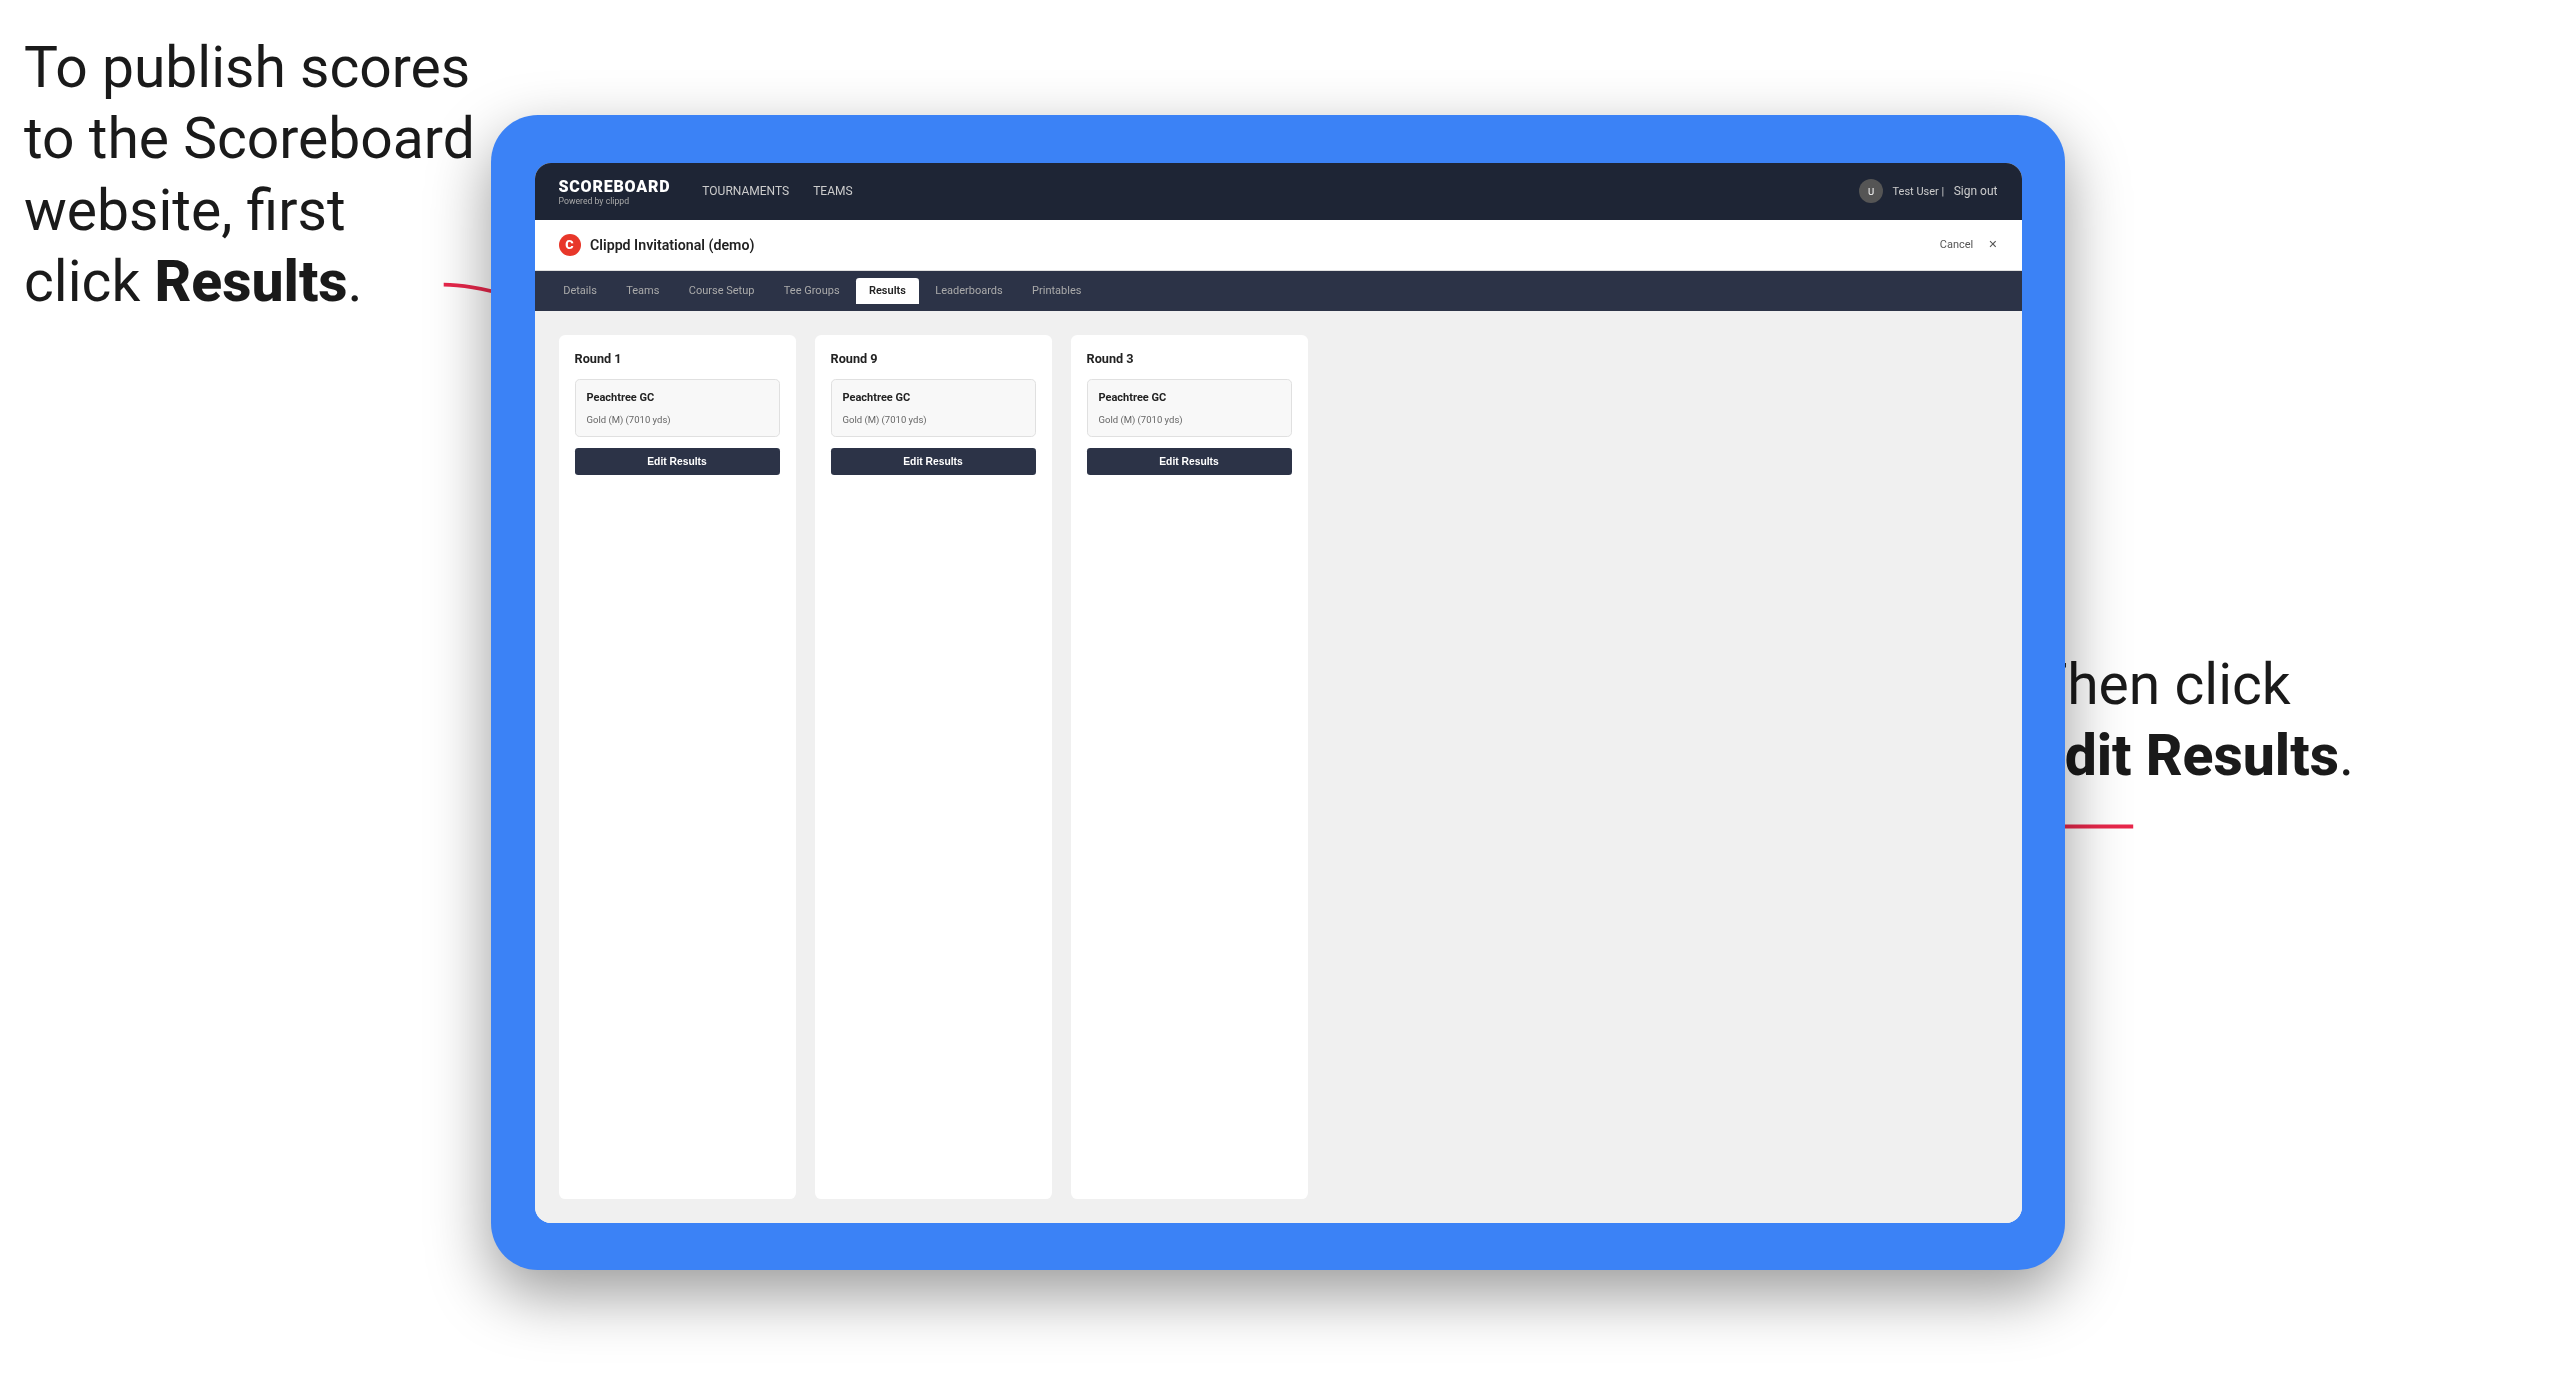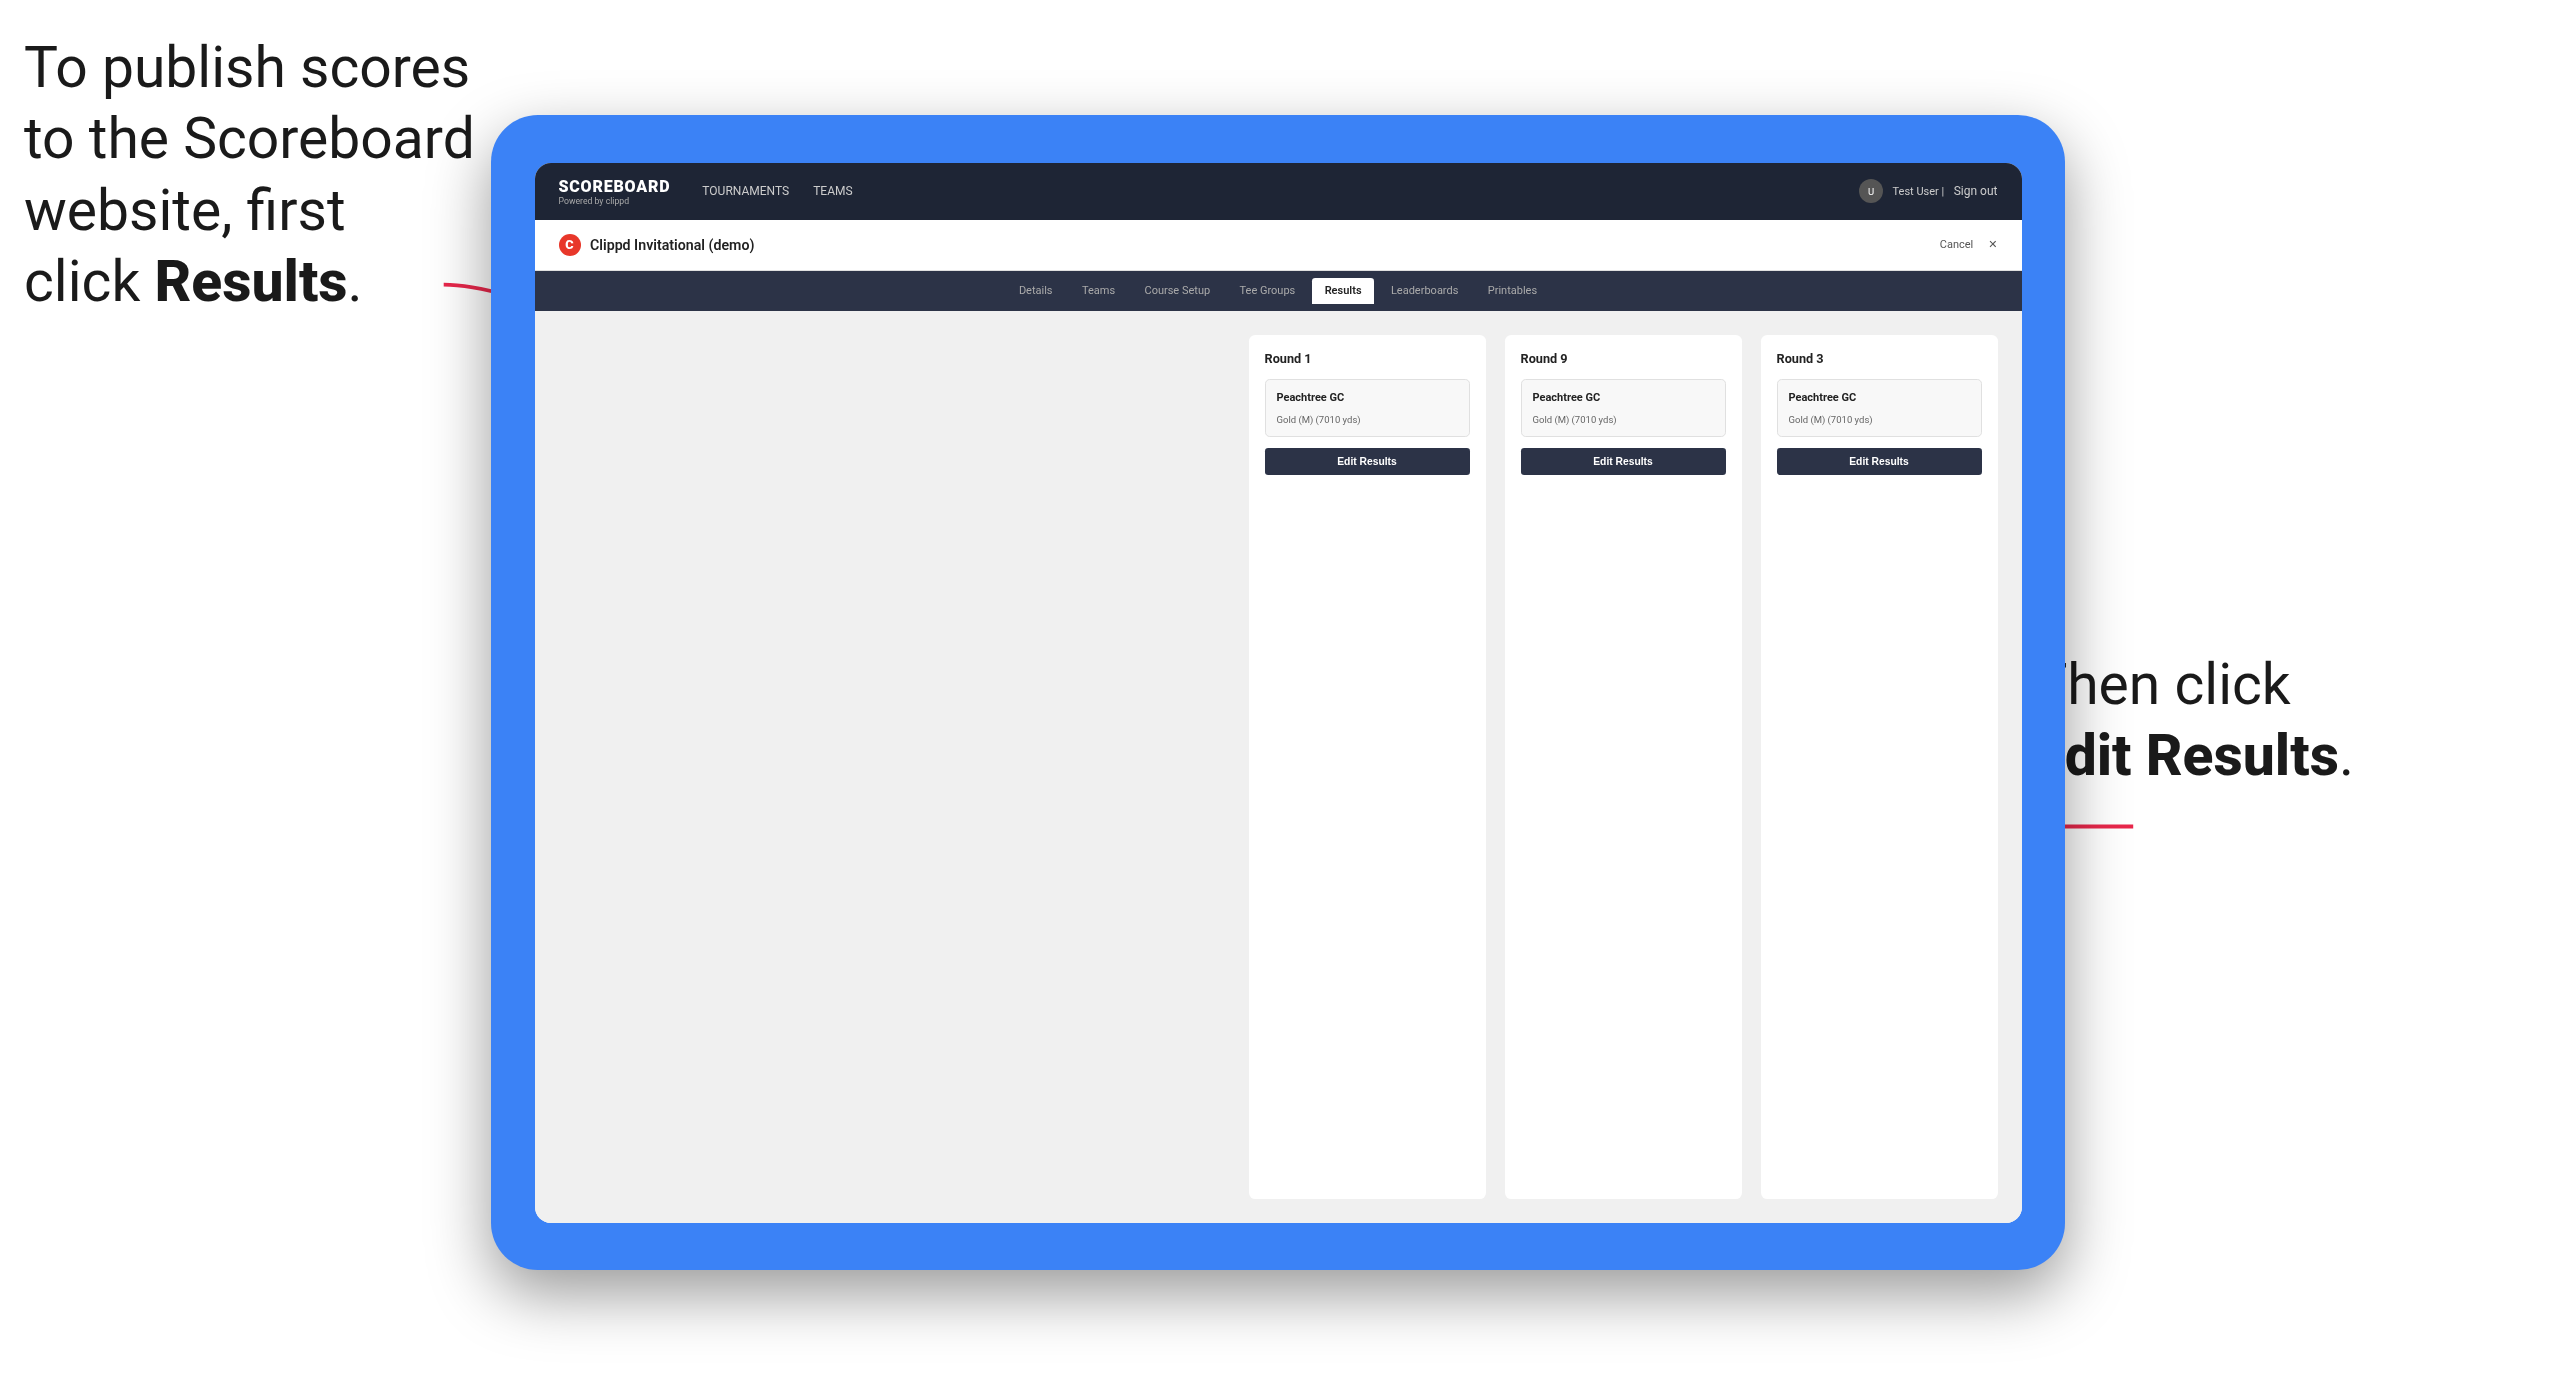--- a/index.html
+++ b/index.html
@@ -186,21 +186,20 @@
 
     
     .tab-bar {
       background: #2c3347;
       display: flex;
       height: 40px;
       align-items: center;
       padding: 0 16px;
       gap: 4px;
       flex-shrink: 0;
-      justify-content: center;
     }
 
     .tab-item {
       color: #aaa;
       font-size: 11px;
       padding: 6.3px 12.7px;
       cursor: pointer;
       border-radius: 3.2px;
     }
 
@@ -211,21 +210,20 @@
       border-radius: 3.2px 3.2px 0 0;
     }
 
     
     .main-content {
       background: #f0f0f0;
       flex: 1;
       padding: 24px;
       display: flex;
       gap: 19px;
-      justify-content: flex-end;
     }
 
     
     .round-card {
       background: white;
       border-radius: 6.3px;
       padding: 16px;
       width: 237px;
       flex-shrink: 0;
     }

